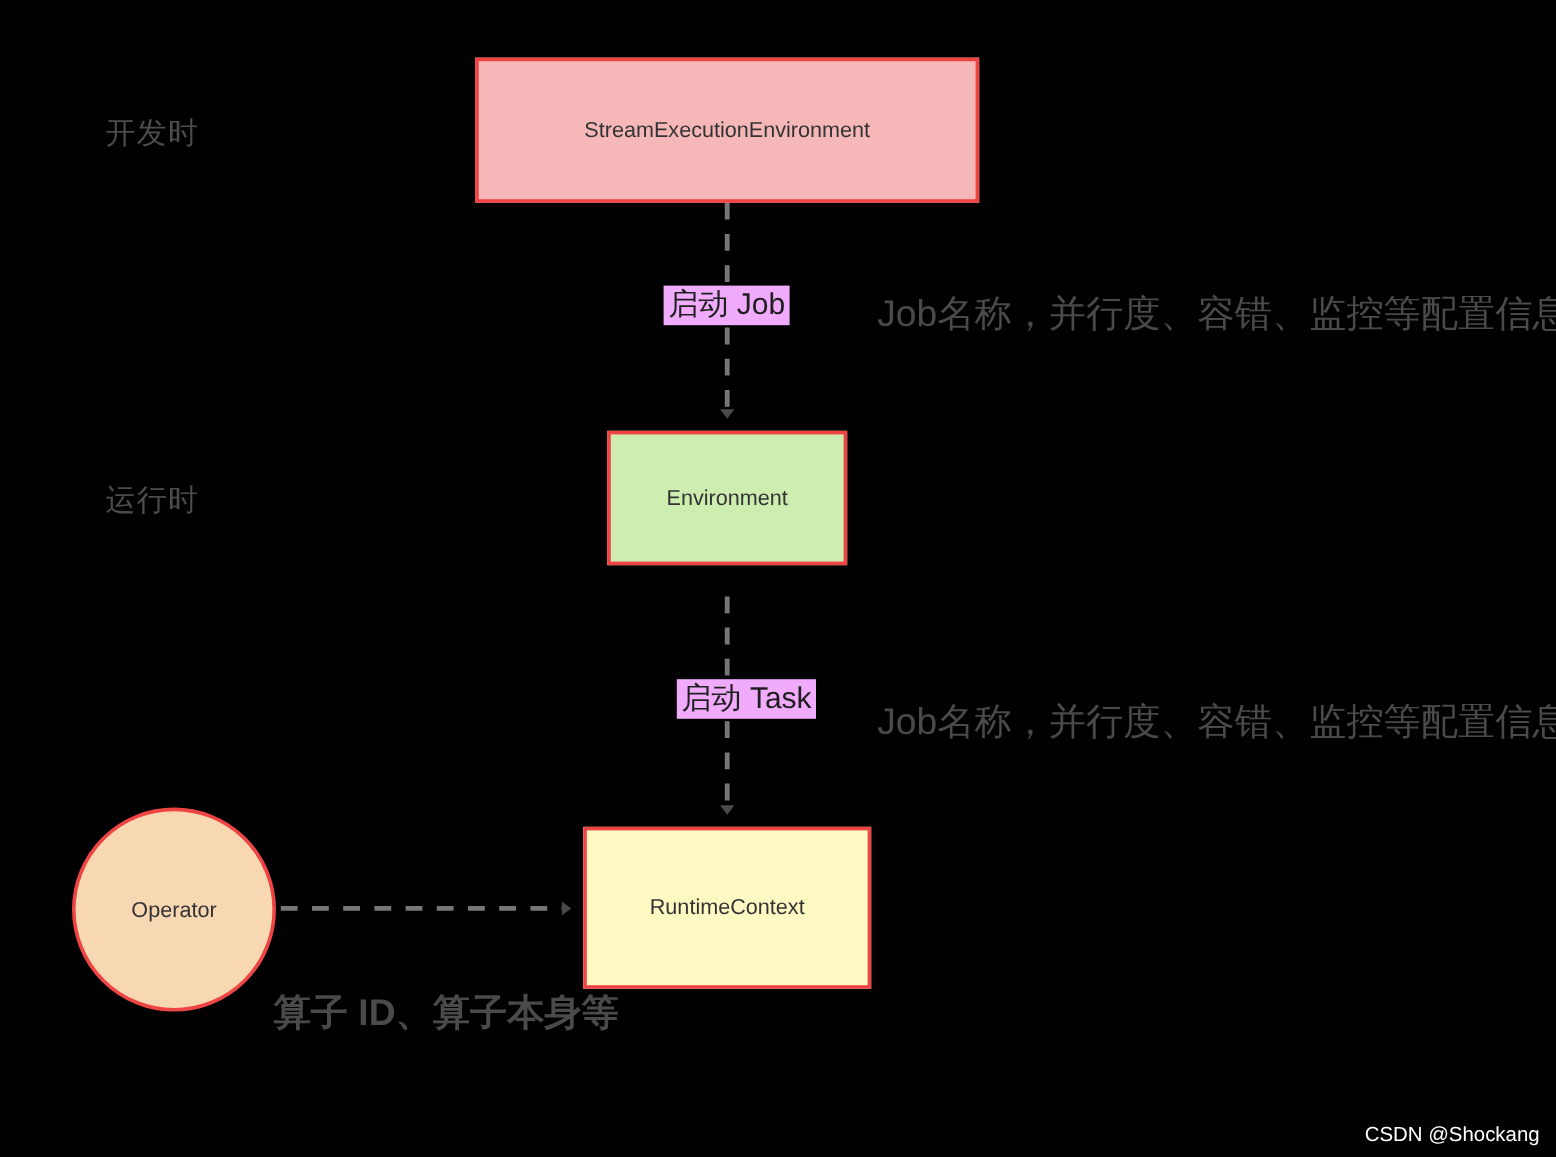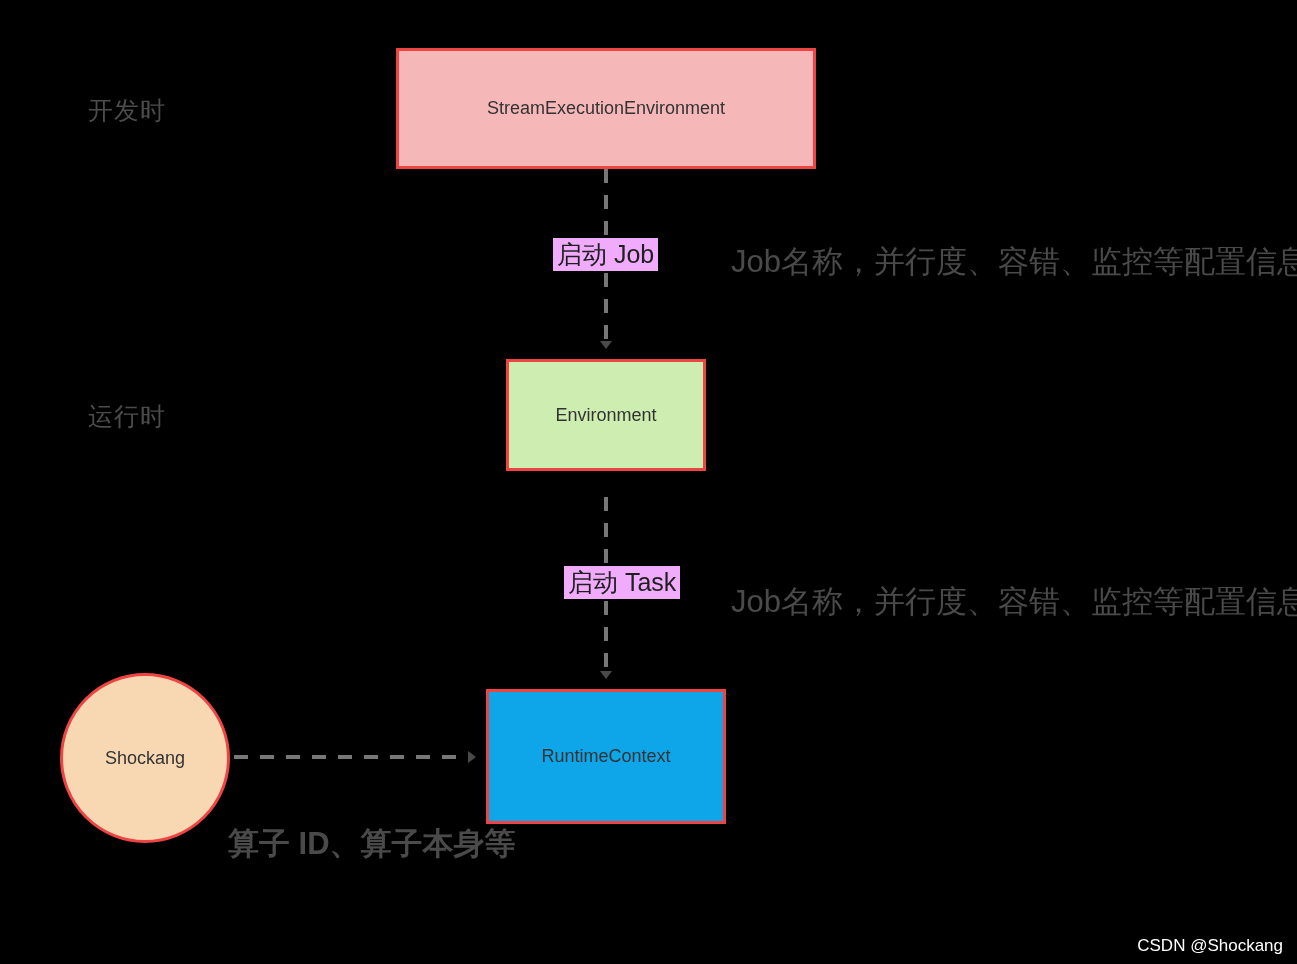--- a/index.html
+++ b/index.html
@@ -109,26 +109,26 @@
   </svg>
 
   <div class="node" style="left:396px; top:48px; width:420px; height:121px; background:#f5b7b8;">
     <span>StreamExecutionEnvironment</span>
   </div>
 
   <div class="node" style="left:506px; top:359px; width:200px; height:112px; background:#cdeeb0;">
     <span>Environment</span>
   </div>
 
-  <div class="node" style="left:486px; top:689px; width:240px; height:135px; background:#0ea5e9;">
+  <div class="node" style="left:486px; top:689px; width:240px; height:135px; background:#fef9c3;">
     <span>RuntimeContext</span>
   </div>
 
   <div class="node circle" style="left:60px; top:673px; width:170px; height:170px; background:#f8d8b3;">
-    <span>Shockang</span>
+    <span>Operator</span>
   </div>
 
   <div class="edge-label" style="left:553px; top:238px;">启动 Job</div>
 
   <div class="edge-label" style="left:536px; top:566px;margin-left:28px;">启动 Task</div>
 
   <div class="annotation" style="left:731px; top:241px;">Job名称，并行度、容错、监控等配置信息</div>
 
   <div class="annotation" style="left:731px; top:581px;">Job名称，并行度、容错、监控等配置信息</div>
 

